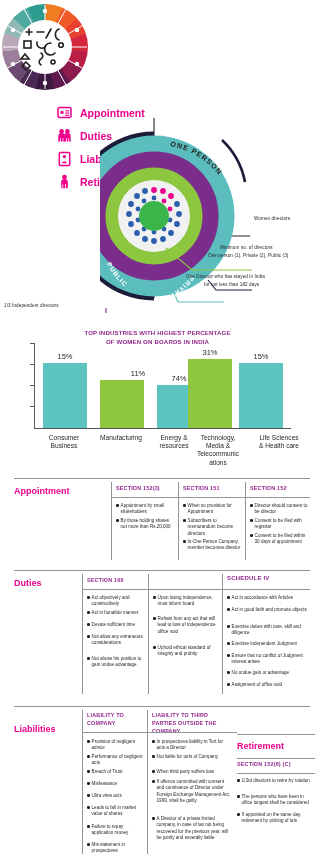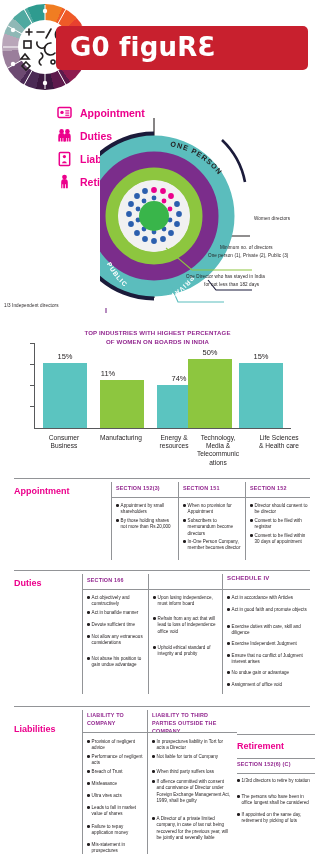--- a/index.html
+++ b/index.html
@@ -112,23 +112,20 @@
         <path d="M19 22 a5 5 0 0 0 8 5"></path>
         <path d="M33 23 a6 6 0 1 0 4 10"></path>
         <circle cx="43" cy="25" r="2.3"></circle>
         <path d="M7 34 l4 5 l-8 0 z"></path>
         <path d="M23 33 a3.4 3.4 0 0 1 0 6 a3.4 3.4 0 0 0 0 6"></path>
         <path d="M8 42 l4 4 l-4 4 l-4 -4 z"></path>
         <circle cx="35" cy="42" r="2"></circle>
       </g>
     </svg>
   </div>
-  <div class="title-plate">
-    <div class="tx">G0 figuRƐ</div>
-  </div>
 </div>
 
 <div class="legend">
 
   <div class="legend-row">
     <svg class="legend-ic" viewBox="0 0 15 16">
       <rect x="1" y="2.5" width="13" height="10" rx="1.4" fill="none" stroke="#ec008c" stroke-width="1.5"></rect>
       <circle cx="5" cy="7.4" r="1.7" fill="#ec008c"></circle>
       <rect x="8.3" y="5.3" width="4" height="1.1" fill="#ec008c"></rect>
       <rect x="8.3" y="7.5" width="4" height="1.1" fill="#ec008c"></rect>
@@ -270,23 +267,23 @@
     <div class="tick" style="top:42px;"></div>
     <div class="tick" style="top:63px;"></div>
 
     <div class="bar" style="left:9px;width:44px;height:64.5px;background:#5bc4c0;"></div>
     <div class="bar" style="left:66px;width:44px;height:47.3px;background:#8dc63f;"></div>
     <div class="bar" style="left:123px;width:44px;height:43px;background:#5bc4c0;"></div>
     <div class="bar" style="left:155px;width:44px;height:68.8px;left:154px;background:#8dc63f;"></div>
     <div class="bar" style="left:205px;width:44px;height:64.5px;background:#5bc4c0;"></div>
 
     <div class="barval" style="left:9px;width:44px;top:9px;">15%</div>
-    <div class="barval" style="left:52px;width:44px;top:26px;">11%</div>
+    <div class="barval" style="left:82px;width:44px;top:26px;">11%</div>
     <div class="barval" style="left:123px;width:44px;top:30.5px;">74%</div>
-    <div class="barval" style="left:154px;width:44px;top:4.5px;">50%</div>
+    <div class="barval" style="left:154px;width:44px;top:4.5px;">31%</div>
     <div class="barval" style="left:205px;width:44px;top:9px;">15%</div>
   </div>
 
   <div class="xlab" style="left:38px;width:52px;top:106px;">
     <div>Consumer</div>
     <div>Business</div>
   </div>
   <div class="xlab" style="left:92px;width:58px;top:106px;">
     <div>Manufacturing</div>
   </div>

